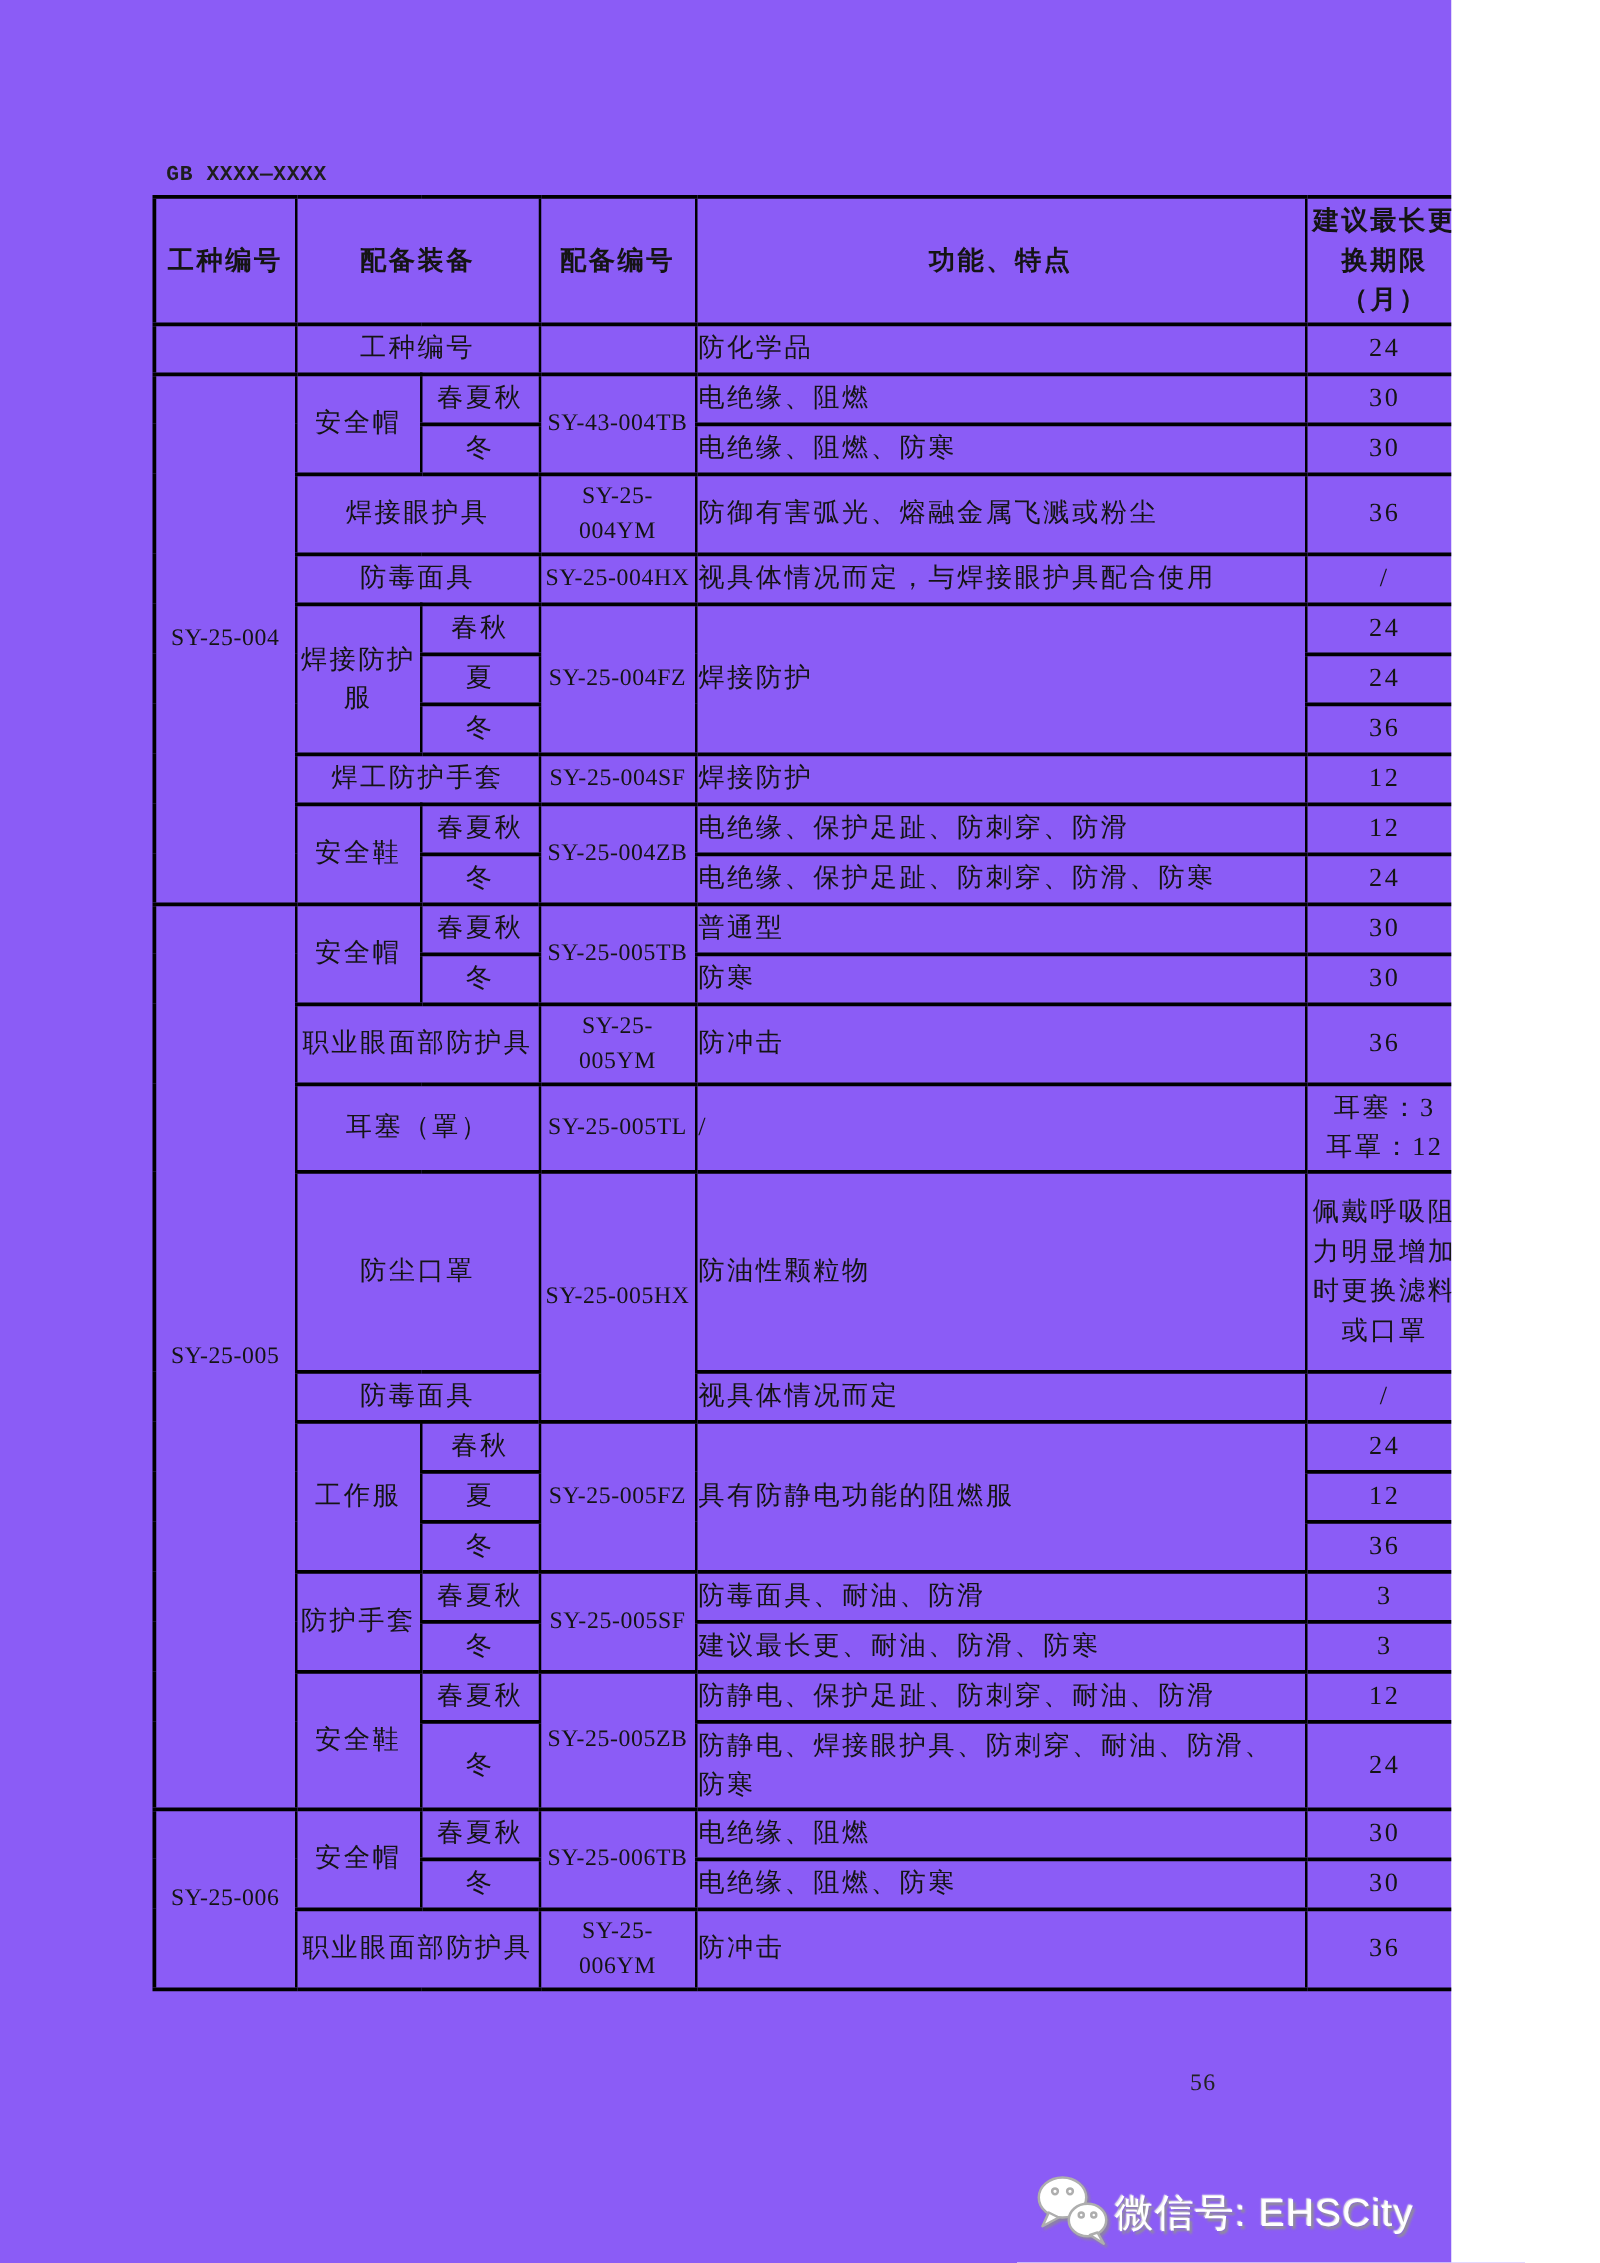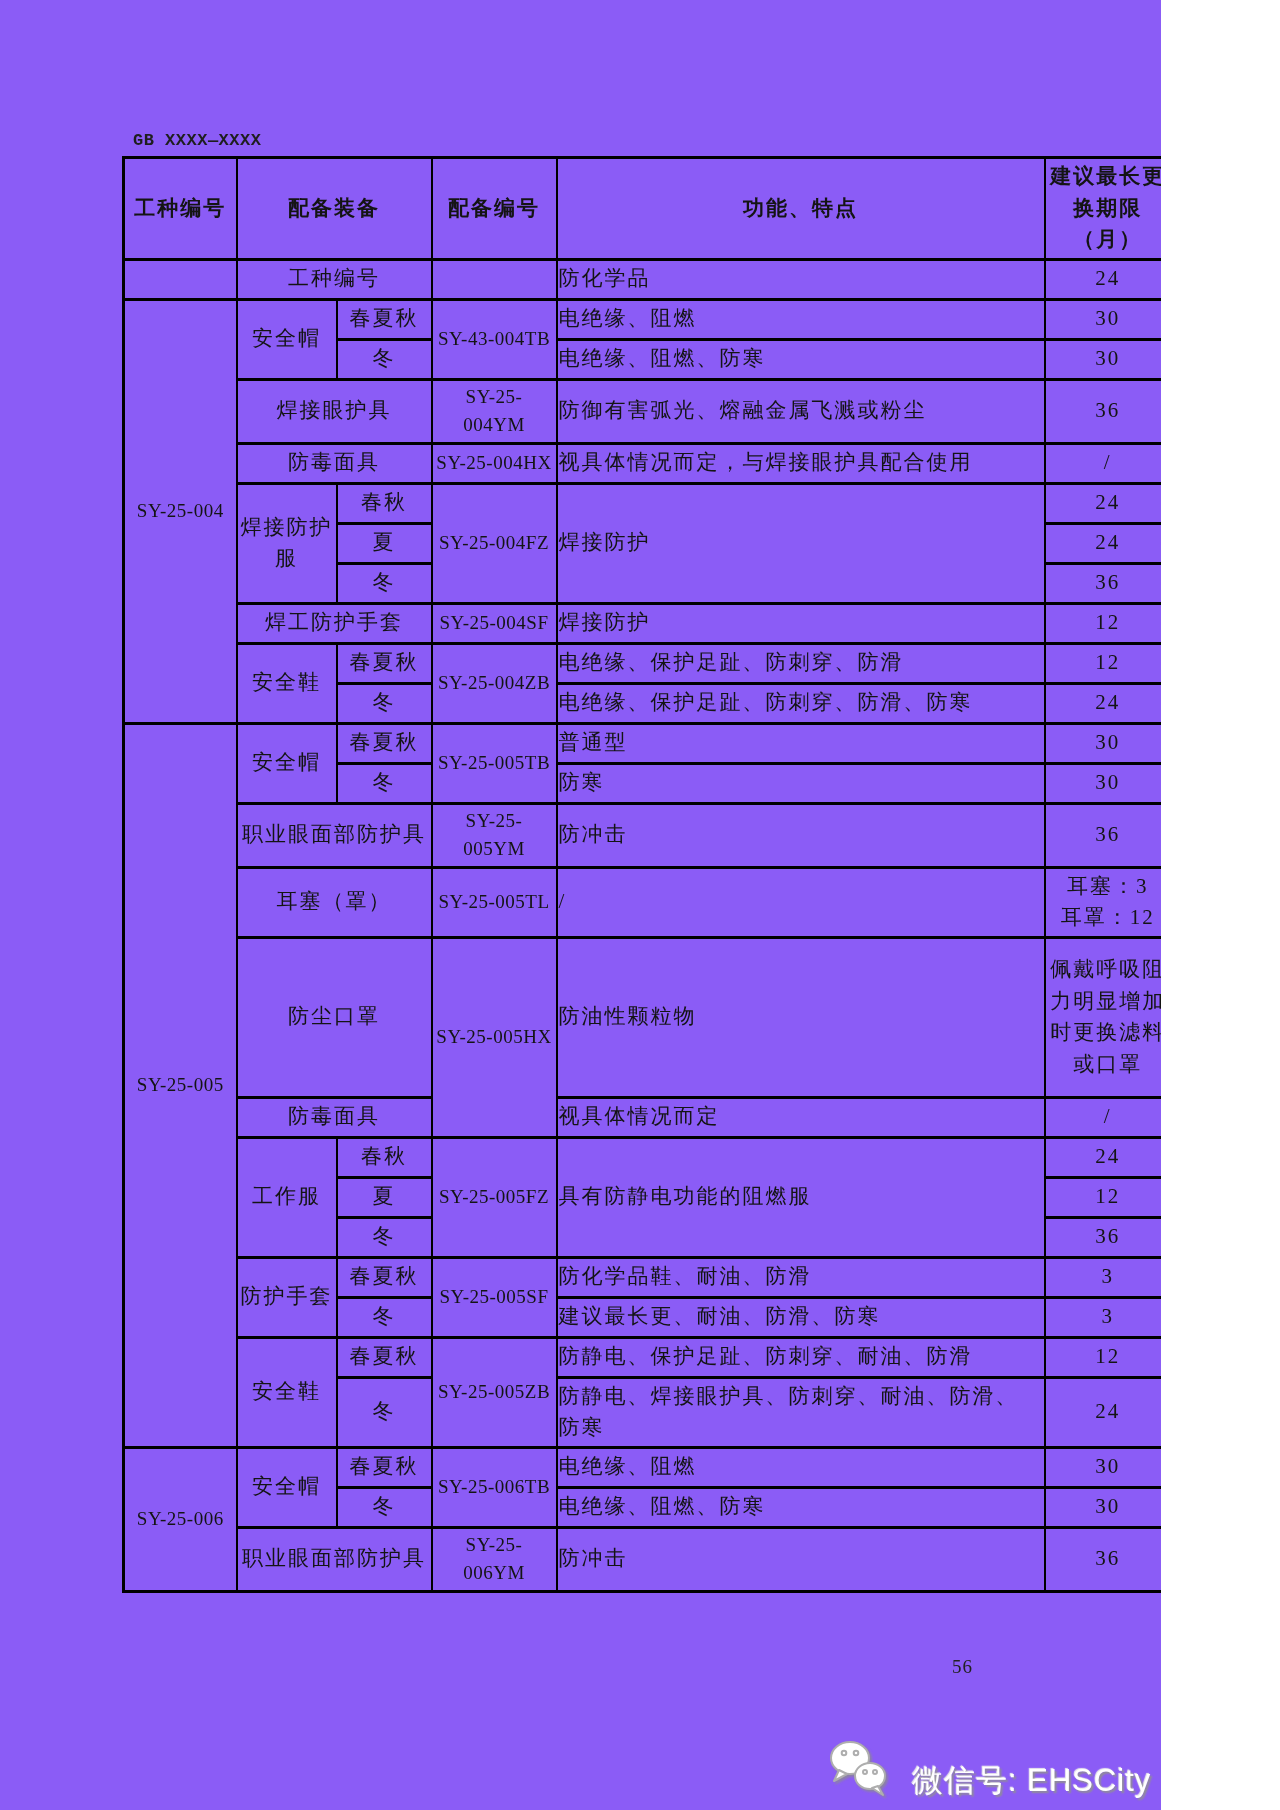--- a/index.html
+++ b/index.html
@@ -39,21 +39,21 @@
     font-family:"Liberation Serif","DejaVu Serif",serif;
   }
 
   .page-number {
     position:absolute; left:952px; top:1656px;
     font-size:19px; letter-spacing:1px; color:#222;
   }
 
   .watermark {
     position:absolute; left:826px; top:1738px;
-    display:flex; align-items:flex-end; gap:20px;
+    display:flex; align-items:center; gap:0;
   }
   .watermark-label {
     font-family:"Liberation Sans","DejaVu Sans",sans-serif;
     font-size:31px; letter-spacing:1px; color:#ffffff;
     text-shadow:2px 2px 2px #919191, -1px -1px 1px #ececec;
     white-space:nowrap;
   }
   .wechat-svg { filter:drop-shadow(2px 2px 1px rgba(140,140,140,.75)); }
 </style>
 </head>
@@ -197,21 +197,21 @@
           <td>12</td>
         </tr>
         <tr>
           <td>冬</td>
           <td>36</td>
         </tr>
         <tr>
           <td rowspan="2">防护手套</td>
           <td>春夏秋</td>
           <td rowspan="2" class="code">SY-25-005SF</td>
-          <td class="al">防化学品鞋、耐油、防滑</td>
+          <td class="al">防毒面具、耐油、防滑</td>
           <td>3</td>
         </tr>
         <tr>
           <td>冬</td>
           <td class="al">建议最长更、耐油、防滑、防寒</td>
           <td>3</td>
         </tr>
         <tr>
           <td rowspan="2">安全鞋</td>
           <td>春夏秋</td>

